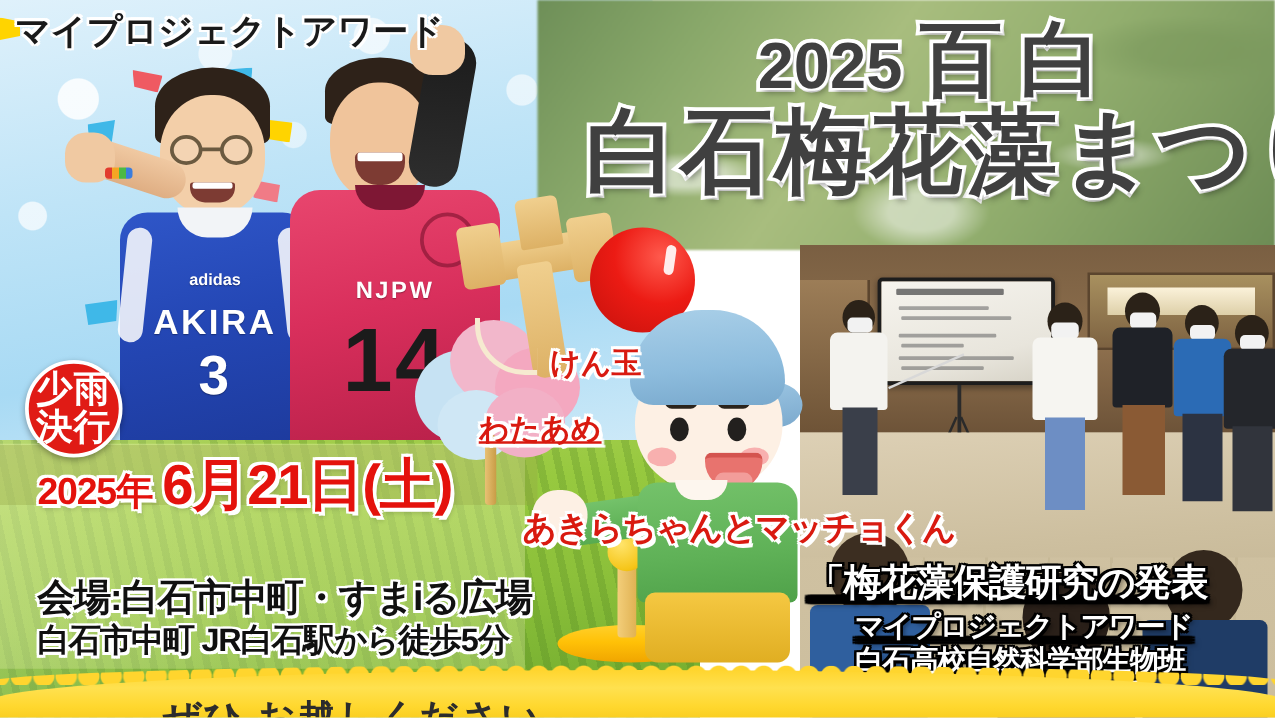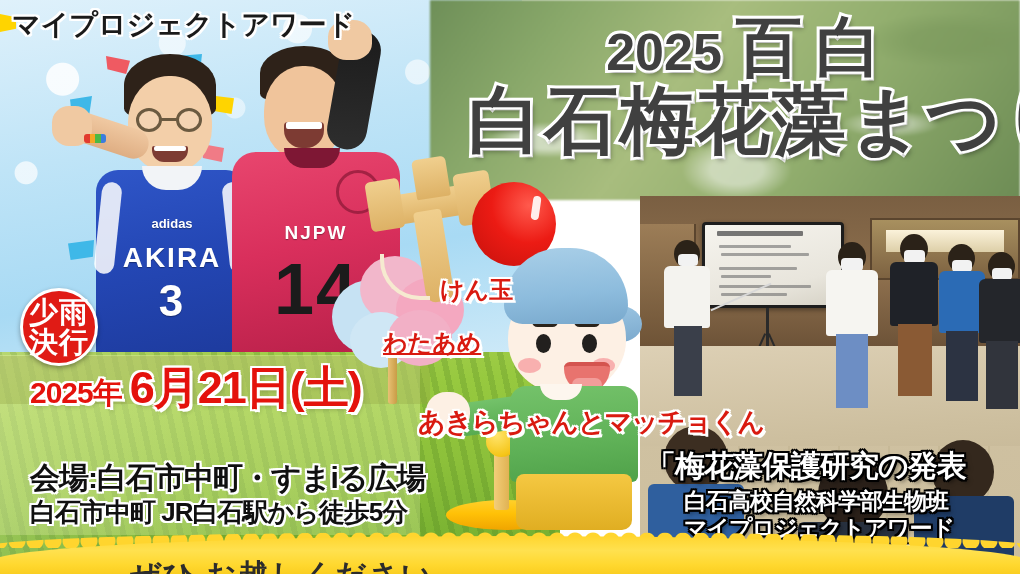--- a/index.html
+++ b/index.html
@@ -339,21 +339,21 @@
       2px 2px 0 #fff,-2px 2px 0 #fff,2px -2px 0 #fff,-2px -2px 0 #fff,
       3px 3px 0 #fff;
   }
   #label-kendama { left: 440px; top: 274px; font-size: 24px; }
   #label-wataame { left: 383px; top: 327px; font-size: 24px; text-decoration: underline; }
   #label-play {
     left: 418px; top: 404px; font-size: 27px; letter-spacing: -1px;
   }
 
   
-  #research-block { left: 646px; top: 446px; width: 374px; }
+  #research-block { left: 646px; top: 446px; width: 374px; text-decoration: underline; }
   .research-line {
     color: #ffffff; font-weight: 900; white-space: nowrap;
     text-shadow:
       2px 0 0 #000,-2px 0 0 #000,0 2px 0 #000,0 -2px 0 #000,
       2px 2px 0 #000,-2px 2px 0 #000,2px -2px 0 #000,-2px -2px 0 #000,
       3px 3px 4px rgba(0,0,0,.5);
   }
   #research-heading { font-size: 30px; letter-spacing: -1px; margin-bottom: 1px; }
   .research-sub { font-size: 23px; letter-spacing: -1px; padding-left: 38px; line-height: 1.17; }
 
@@ -571,22 +571,22 @@
   </div>
   <div class="layer black-outline" id="event-venue">会場:白石市中町・すまiる広場</div>
   <div class="layer black-outline" id="event-access">白石市中町 JR白石駅から徒歩5分</div>
 
   <div class="callout" id="label-kendama">けん玉</div>
   <div class="callout" id="label-wataame">わたあめ</div>
   <div class="callout" id="label-play">あきらちゃんとマッチョくん</div>
 
   <div class="layer" id="research-block">
     <div class="research-line" id="research-heading">「梅花藻保護研究の発表</div>
+    <div class="research-line research-sub">マイプロジェクトアワード</div>
     <div class="research-line research-sub">白石高校自然科学部生物班</div>
-    <div class="research-line research-sub">マイプロジェクトアワード</div>
     <div class="research-line research-sub">全国大会に2年連続出場</div>
   </div>
 
   <div class="layer" id="yellow-scallop"></div>
   <div class="layer" id="yellow-banner"></div>
   <div class="layer" id="banner-hint">
     <div class="txt">ぜひ お越しください</div>
   </div>
 
 </div>

